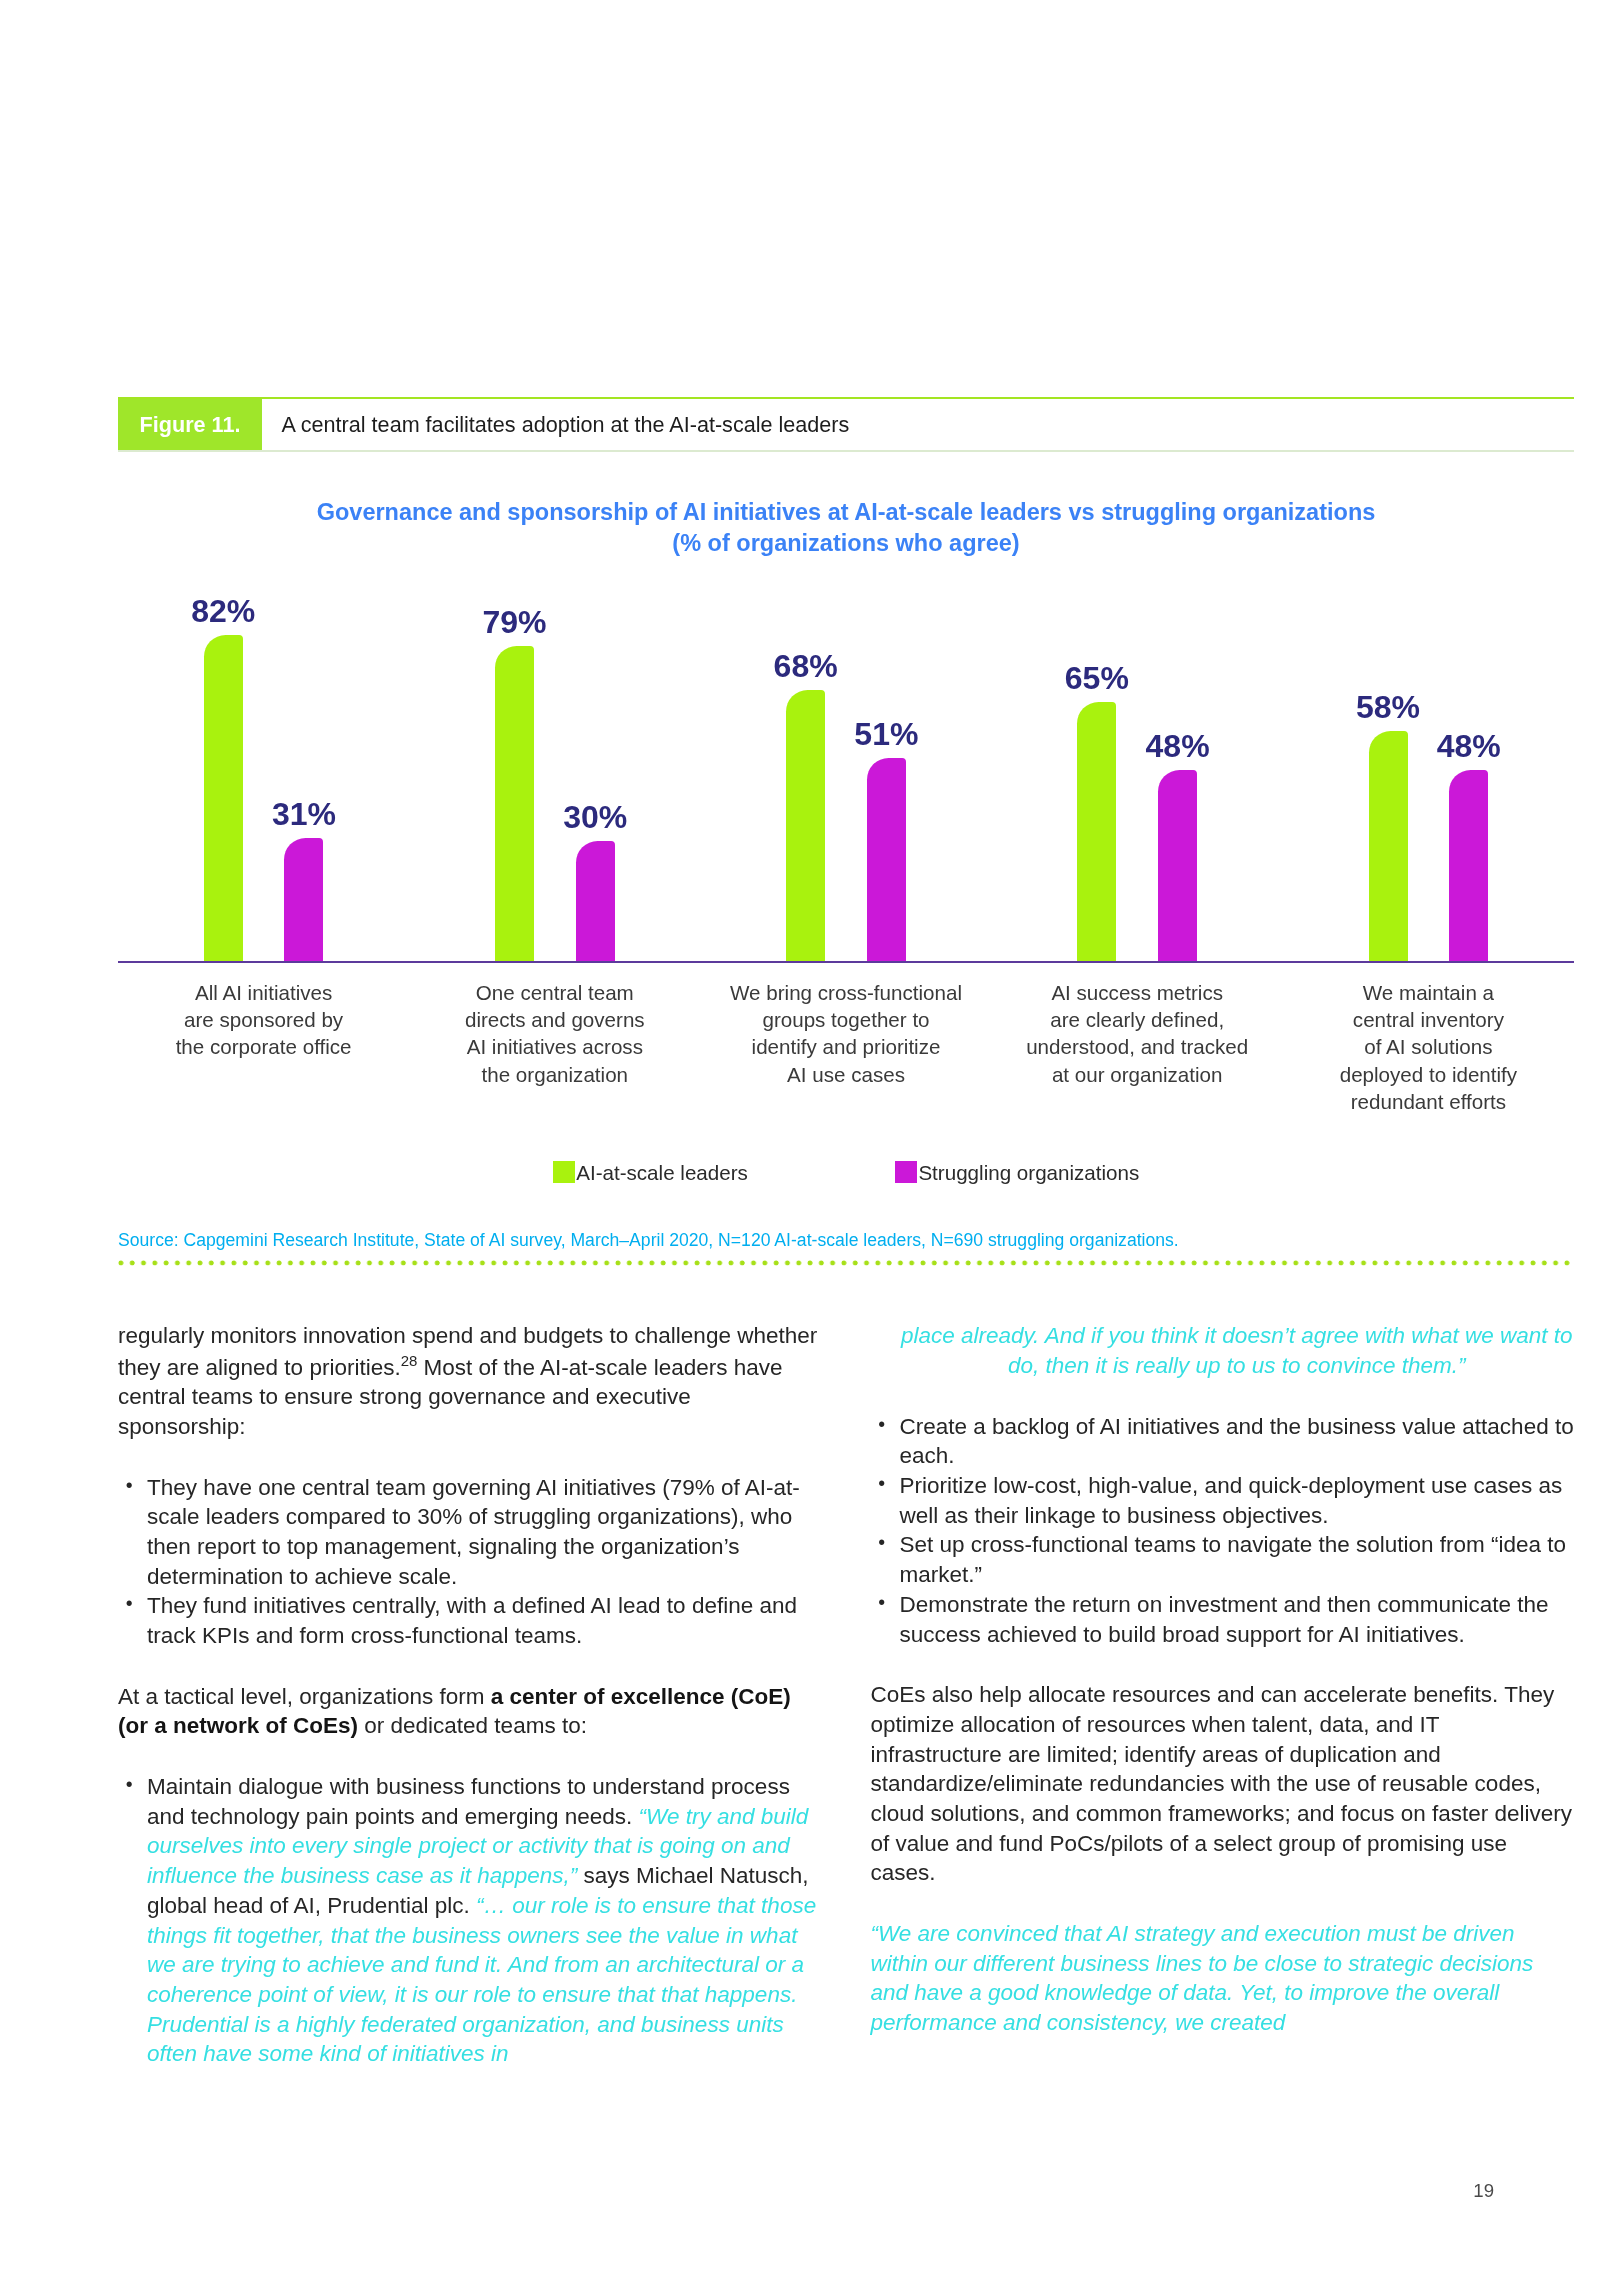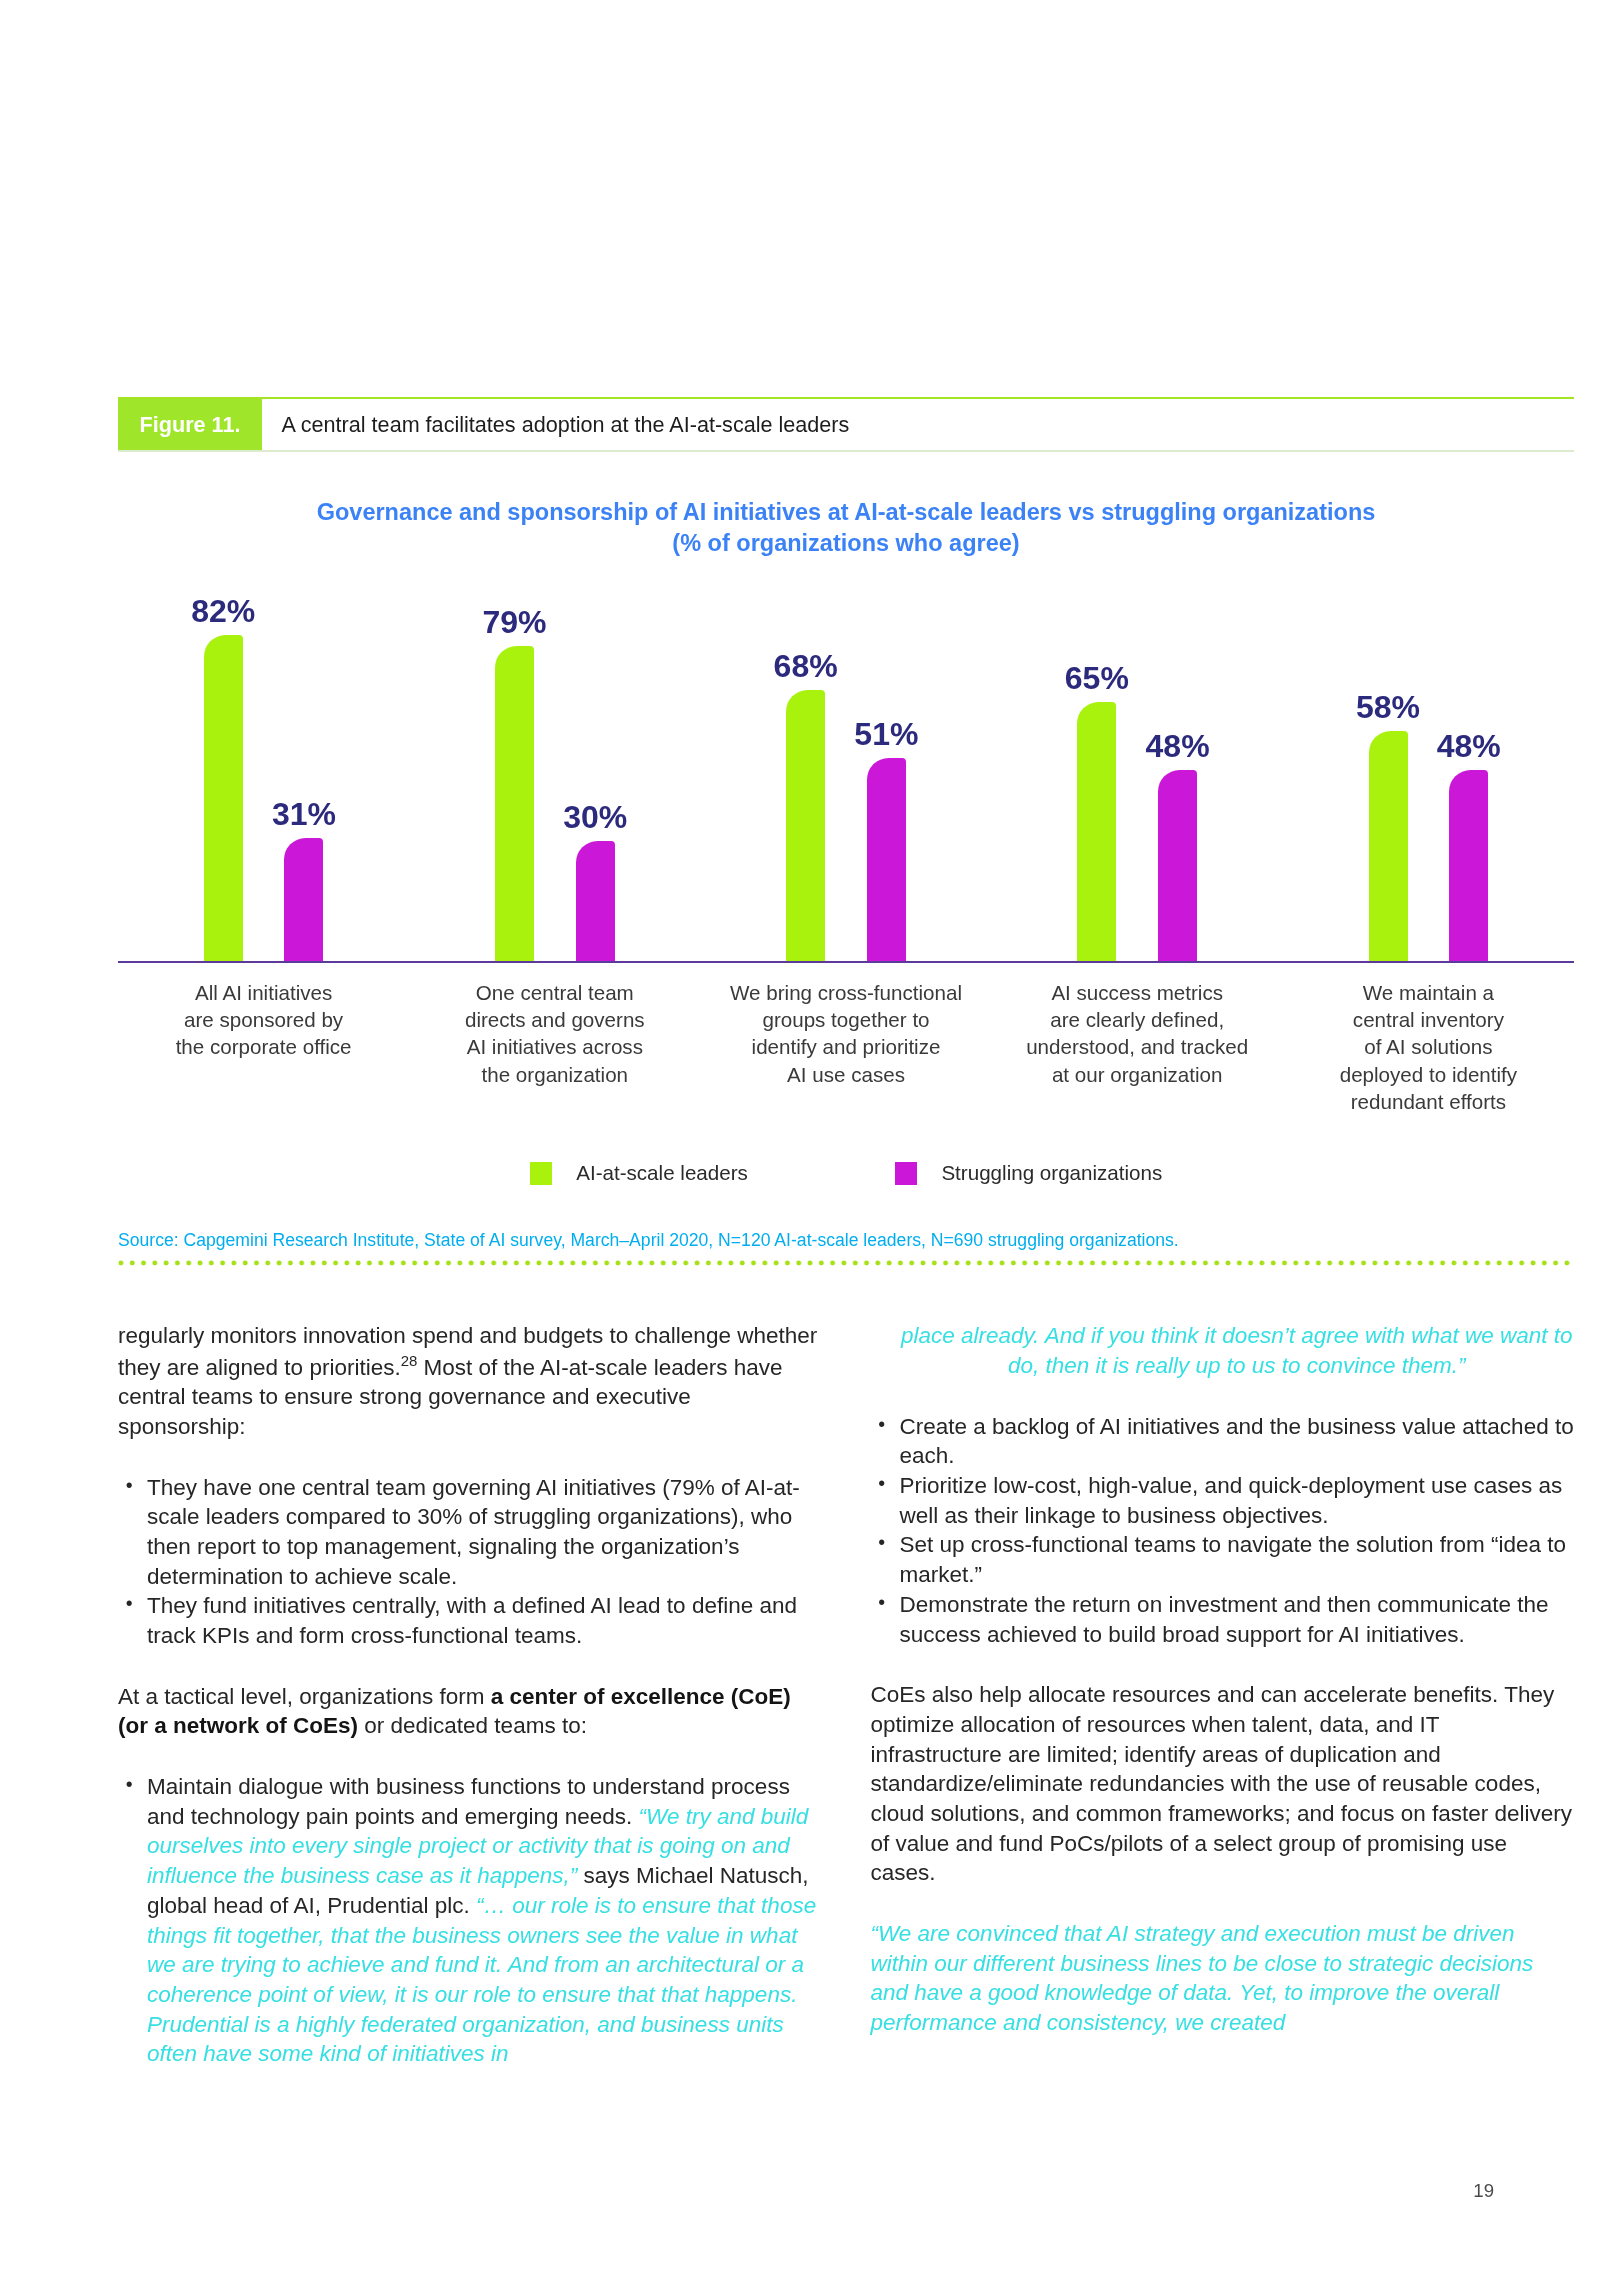--- a/index.html
+++ b/index.html
@@ -22,21 +22,21 @@
   .bar-val{font-weight:700;font-size:32px;color:#2c2a7d;margin-bottom:4.9px;white-space:nowrap;}
   .bar{width:39px;}
   .bar-green{background:#a9f20e;border-radius:21.6px 3.9px 0 0;}
   .bar-magenta{background:#cb18d8;border-radius:21.6px 3.9px 0 0;}
   .axis{border-top:2px solid #5c3a9c;}
   .cats-area{display:flex;padding-top:15.7px;min-height:145px;}
   .cat-cell{flex:1;display:flex;justify-content:center;}
   .cat-label{text-align:center;font-size:20.6px;line-height:1.33;color:#3a3a3a;white-space:pre-line;}
 
   .legend{display:flex;justify-content:center;gap:147px;margin-top:37px;}
-  .legend-item{display:flex;align-items:flex-end;gap:24px;font-size:20.6px;color:#2b2b2b;}
+  .legend-item{display:flex;align-items:flex-start;gap:1px;font-size:20.6px;color:#2b2b2b;}
   .swatch{width:22.5px;height:22.5px;}
   .swatch.green{background:#a9f20e;}
   .swatch.magenta{background:#cb18d8;}
 
   .source{margin-top:45px;color:#00aeef;font-size:17.6px;}
   .dotted{margin-top:9.8px;height:5.9px;background-image:radial-gradient(circle at 2.9px 2.9px,#a7e019 2.2px,rgba(0,0,0,0) 2.7px);background-size:11.3px 5.9px;background-repeat:repeat-x;}
 
   
   .columns{display:flex;gap:49px;margin-top:55px;}
   .col{flex:1;font-size:22.5px;line-height:1.32;color:#262626;}

